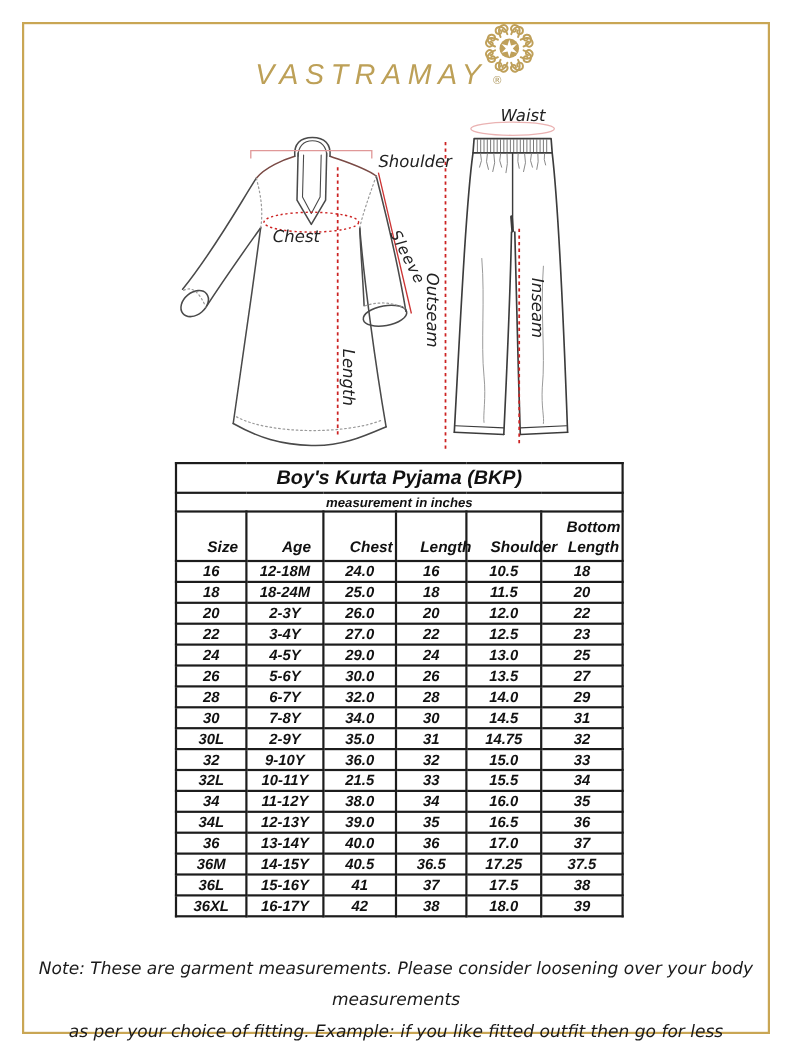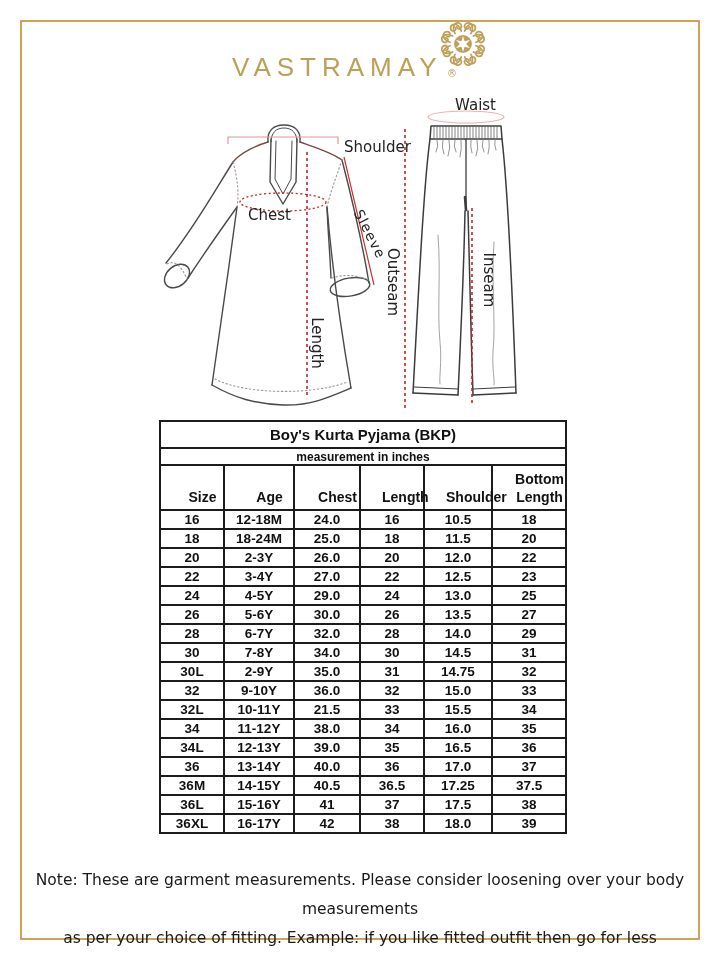--- a/index.html
+++ b/index.html
@@ -1,33 +1,33 @@
 <!DOCTYPE html>
 <html><head>
 <meta charset="utf-8">
 <style>
   html,body{margin:0;padding:0;background:#ffffff;}
   #page{position:relative;width:720px;height:960px;background:#fff;overflow:hidden;
-        font-family:"DejaVu Sans",sans-serif;color:#1a1a1a;}
+        font-family:"DejaVu Sans",sans-serif;color:#1a1a1a;font-style:italic;}
   .gold-frame{position:absolute;left:20px;top:20px;width:676px;height:916px;
         border:2px solid #c9a654;pointer-events:none;}
   
   .brand-text{position:absolute;left:232px;top:52px;font-family:"Liberation Sans",sans-serif;
         font-size:26px;letter-spacing:6px;color:#bda057;font-weight:400;}
   .brand-reg{position:absolute;left:447px;top:68px;font-size:10px;color:#b5a06a;}
   .ornament{position:absolute;left:440px;top:21px;}
   
   .diagram-svg{position:absolute;left:150px;top:92px;}
   .dlabel{position:absolute;font-size:15px;color:#222;white-space:nowrap;}
   .rot90{width:80px;text-align:center;transform:rotate(90deg);}
   
   table.size-chart{position:absolute;left:159px;top:420px;width:406px;border-collapse:collapse;
         table-layout:fixed;font-family:"Liberation Sans",sans-serif;color:#111;}
   table.size-chart td,table.size-chart th{border:2px solid #1c1c1c;text-align:center;padding:0;}
-  .t-title{font-size:15px;font-weight:bold;height:25px;}
+  .t-title{font-size:18px;font-weight:bold;height:25px;}
   .t-unit{font-size:12px;font-weight:bold;height:15px;}
   table.size-chart thead th{font-size:14px;font-weight:bold;height:40px;vertical-align:bottom;
         padding-bottom:3px;line-height:1.25;padding-left:21px;}
   table.size-chart tbody td{font-size:13.5px;font-weight:bold;height:17px;line-height:1;}
   
   .note{position:absolute;left:28px;top:866px;width:664px;text-align:center;
         font-size:15.5px;line-height:29px;color:#1a1a1a;}
 </style>
 </head>
 <body>

